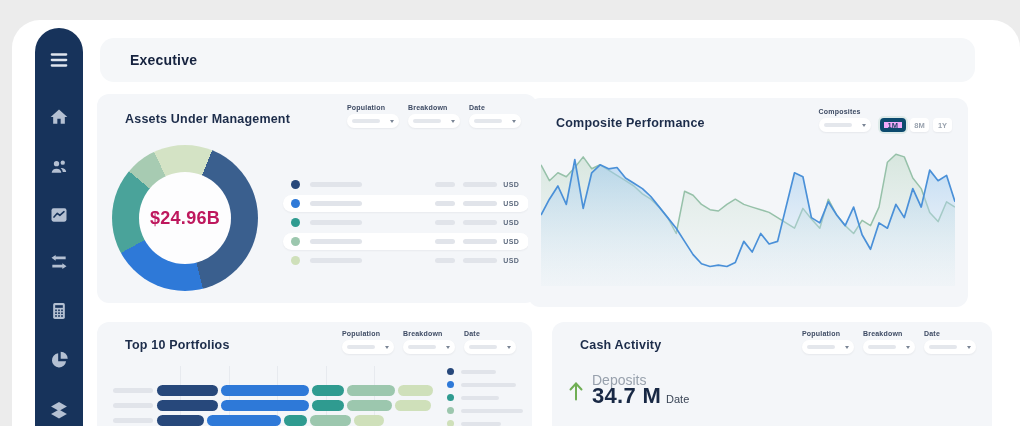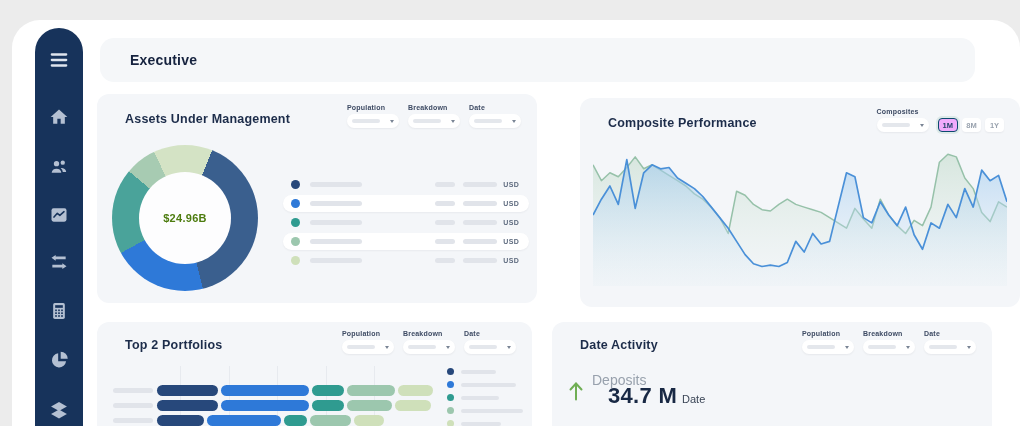--- a/index.html
+++ b/index.html
@@ -21,21 +21,21 @@
   .nav-item svg { width:20px; height:20px; display:block; }
   
   .header-bar {
     position:absolute; left:100px; top:38px; width:875px; height:44px;
     background:#f5f7f9; border-radius:14px; display:flex; align-items:center; z-index:2;text-align:center;
   }
   .header-title { margin-left:30px; font-size:14px; font-weight:700; color:#16233f; letter-spacing:.2px; }
   
   .card { position:absolute; background:#f4f6f9; border-radius:12px; z-index:2; }
   #card-aum { left:97px; top:94px; width:440px; height:209px; }
-  #card-composite { left:580px; top:98px; width:440px; height:209px; }
+  #card-composite { left:528px; top:98px; width:440px; height:209px; }
   #card-portfolios { left:97px; top:322px; width:435px; height:150px; overflow:hidden; }
   #card-cash { left:552px; top:322px; width:440px; height:150px; }
   .card-title { position:absolute; left:28px; top:18px; font-size:12.5px; font-weight:700; color:#1c2c4a; letter-spacing:.2px; }
   .card-title.sm-top { top:16px; }
   
   .dd-row { position:absolute; right:16px; top:10px; display:flex; gap:9px; align-items:flex-end; }
   .dd-row.sm-top { top:8px; }
   .dd { display:flex; flex-direction:column; gap:3px; }
   .dd-label { font-size:7px; font-weight:700; color:#3d4a63; letter-spacing:.2px; }
   .dd-box {
@@ -46,28 +46,28 @@
   .dd-skel { width:28px; height:3.5px; border-radius:2px; background:#e4e7ec; }
   .caret { width:0; height:0; border-left:2.5px solid transparent; border-right:2.5px solid transparent; border-top:3px solid #7a8595; }
   
   .range-group { display:flex; gap:4px; align-items:flex-end; }
   .range-btn {
     min-width:19px; height:14px; padding:0 4px; border:none; border-radius:4px;
     background:#ffffff; color:#9aa3af; font-size:7.5px; font-weight:700;
     font-family:"Liberation Sans",sans-serif; display:flex; align-items:center; justify-content:center;
     box-shadow:0 1px 2px rgba(16,24,40,.06); cursor:pointer;
   }
-  .range-btn.sel { background:#f0abfc; color:#24456b; border:1px solid #0c4a6e; box-shadow:0 0 0 2px rgba(143,192,174,.22); }
+  .range-btn.sel { background:#f0abfc; color:#24456b; border:4px solid #0c4a6e; box-shadow:0 0 0 2px rgba(143,192,174,.22); }
   
   .donut { position:absolute; left:15px; top:51px; width:146px; height:146px; border-radius:50%; }
   .donut-hole {
     position:absolute; left:27px; top:27px; width:92px; height:92px; border-radius:50%;
     background:#fdfdfe; display:flex; align-items:center; justify-content:center;
   }
-  .donut-total { font-size:11px; font-weight:700; color:#4d7c0f; letter-spacing:.3px; }
+  .donut-total { font-size:18px; font-weight:700; color:#be185d; letter-spacing:.3px; }
   
   .aum-legend { position:absolute; left:186px; top:82px; width:246px; display:flex; flex-direction:column; gap:2px; }
   .aum-row { display:flex; align-items:center; height:17px; border-radius:9px; padding:0 10px 0 8px; }
   .aum-row.hl { background:#ffffff; box-shadow:0 1px 2px rgba(16,24,40,.05); }
   .dot { width:9px; height:9px; border-radius:50%; flex:0 0 auto; }
   .skel { height:5px; border-radius:3px; background:#e1e4ea; }
   .skel.lbl { width:52px; margin-left:10px; }
   .skel.v1 { width:20px; }
   .skel.v2 { width:34px; margin-left:8px; }
   .spacer { flex:1; }
@@ -83,21 +83,21 @@
   .pf-row { display:flex; align-items:center; height:11px; }
   .pf-label-skel { width:40px; height:5px; border-radius:3px; background:#e1e4ea; margin-right:4px; flex:0 0 auto; }
   .pf-seg { height:11px; border-radius:6px; margin-right:3px; }
   .pf-legend { position:absolute; left:350px; top:46px; display:flex; flex-direction:column; gap:6px; }
   .pf-legend-item { display:flex; align-items:center; gap:7px; height:7px; }
   .pf-dot { width:7px; height:7px; border-radius:50%; }
   .pf-line { height:4px; border-radius:2px; background:#e1e4ea; }
   
   .cash-arrow { position:absolute; left:16px; top:60px; }
   .cash-label { position:absolute; left:40px; top:50px; font-size:14px; color:#98a1ad; }
-  .cash-value-row { position:absolute; left:56px; top:61px; display:flex; align-items:baseline; gap:5px;justify-content:space-between; }
+  .cash-value-row { position:absolute; left:40px; top:61px; display:flex; align-items:baseline; gap:5px;justify-content:space-between; }
   .cash-value { font-size:22px; font-weight:600; color:#182844; letter-spacing:.3px; }
   .cash-unit { font-size:11px; color:#3a4556; }
 </style>
 </head>
 <body>
 
 <div class="screen">
   <div class="surface"></div>
 
   <nav class="sidebar">
@@ -274,21 +274,21 @@
       <g>
           <path d="M0.0,20.8 L8.4,36.7 L16.9,28.8 L25.3,32.7 L33.8,23.5 L42.2,12.9 L50.7,24.8 L59.1,20.8 L67.6,26.1 L76.0,31.4 L84.5,36.7 L92.9,42.0 L101.4,49.9 L109.8,55.2 L118.3,63.1 L126.7,73.6 L135.2,89.5 L143.6,47.2 L152.1,51.2 L160.5,60.4 L169.0,65.7 L177.4,67.0 L185.9,60.4 L194.3,55.2 L202.8,60.4 L211.2,63.1 L219.7,65.7 L228.1,68.4 L236.6,73.6 L245.0,78.9 L253.5,84.2 L261.9,64.4 L270.4,75.0 L278.8,84.2 L287.3,55.2 L295.7,71.0 L304.2,81.6 L312.6,89.5 L321.1,76.3 L329.5,81.6 L338.0,63.1 L346.4,18.2 L354.9,10.3 L363.3,12.9 L371.8,34.0 L380.2,44.6 L388.7,68.4 L397.1,77.6 L405.6,57.8 L414.0,63.1 L414,142 L0,142 Z" fill="url(#gGreen)"></path>
           <path d="M0.0,20.8 L8.4,36.7 L16.9,28.8 L25.3,32.7 L33.8,23.5 L42.2,12.9 L50.7,24.8 L59.1,20.8 L67.6,26.1 L76.0,31.4 L84.5,36.7 L92.9,42.0 L101.4,49.9 L109.8,55.2 L118.3,63.1 L126.7,73.6 L135.2,89.5 L143.6,47.2 L152.1,51.2 L160.5,60.4 L169.0,65.7 L177.4,67.0 L185.9,60.4 L194.3,55.2 L202.8,60.4 L211.2,63.1 L219.7,65.7 L228.1,68.4 L236.6,73.6 L245.0,78.9 L253.5,84.2 L261.9,64.4 L270.4,75.0 L278.8,84.2 L287.3,55.2 L295.7,71.0 L304.2,81.6 L312.6,89.5 L321.1,76.3 L329.5,81.6 L338.0,63.1 L346.4,18.2 L354.9,10.3 L363.3,12.9 L371.8,34.0 L380.2,44.6 L388.7,68.4 L397.1,77.6 L405.6,57.8 L414.0,63.1" fill="none" stroke="#96c1a9" stroke-width="1.5" stroke-linejoin="round"></path>
           <path d="M0.0,71.0 L8.4,55.2 L16.9,42.0 L25.3,60.4 L33.8,15.6 L42.2,64.4 L50.7,28.8 L59.1,20.8 L67.6,24.8 L76.0,23.5 L84.5,34.0 L92.9,39.3 L101.4,44.6 L109.8,52.5 L118.3,63.1 L126.7,73.6 L135.2,84.2 L143.6,97.4 L152.1,110.6 L160.5,119.8 L169.0,122.5 L177.4,121.2 L185.9,122.5 L194.3,118.5 L202.8,97.4 L211.2,108.0 L219.7,89.5 L228.1,100.0 L236.6,97.4 L245.0,63.1 L253.5,28.8 L261.9,32.7 L270.4,73.6 L278.8,78.9 L287.3,57.8 L295.7,71.0 L304.2,81.6 L312.6,63.1 L321.1,90.8 L329.5,105.3 L338.0,78.9 L346.4,84.2 L354.9,60.4 L363.3,73.6 L371.8,44.6 L380.2,63.1 L388.7,26.1 L397.1,36.7 L405.6,31.4 L414.0,57.8 L414,142 L0,142 Z" fill="url(#gBlue)"></path>
           <path d="M0.0,71.0 L8.4,55.2 L16.9,42.0 L25.3,60.4 L33.8,15.6 L42.2,64.4 L50.7,28.8 L59.1,20.8 L67.6,24.8 L76.0,23.5 L84.5,34.0 L92.9,39.3 L101.4,44.6 L109.8,52.5 L118.3,63.1 L126.7,73.6 L135.2,84.2 L143.6,97.4 L152.1,110.6 L160.5,119.8 L169.0,122.5 L177.4,121.2 L185.9,122.5 L194.3,118.5 L202.8,97.4 L211.2,108.0 L219.7,89.5 L228.1,100.0 L236.6,97.4 L245.0,63.1 L253.5,28.8 L261.9,32.7 L270.4,73.6 L278.8,78.9 L287.3,57.8 L295.7,71.0 L304.2,81.6 L312.6,63.1 L321.1,90.8 L329.5,105.3 L338.0,78.9 L346.4,84.2 L354.9,60.4 L363.3,73.6 L371.8,44.6 L380.2,63.1 L388.7,26.1 L397.1,36.7 L405.6,31.4 L414.0,57.8" fill="none" stroke="#4a90d8" stroke-width="1.7" stroke-linejoin="round"></path>
         </g>
     </svg>
   </section>
 
   <section class="card" id="card-portfolios">
-    <h2 class="card-title sm-top">Top 2 Portfolios</h2>
+    <h2 class="card-title sm-top">Top 10 Portfolios</h2>
     <div class="dd-row sm-top">
         <div class="dd">
           <div class="dd-label">Population</div>
           <div class="dd-box">
             <span class="dd-skel"></span>
             <span class="caret"></span>
           </div>
         </div>
         <div class="dd">
           <div class="dd-label">Breakdown</div>
@@ -350,21 +350,21 @@
           <span class="pf-line" style="width: 62px;"></span>
         </div>
         <div class="pf-legend-item">
           <span class="pf-dot" style="background: rgb(207, 224, 186);"></span>
           <span class="pf-line" style="width: 40px;"></span>
         </div>
       </div>
   </section>
 
   <section class="card" id="card-cash">
-    <h2 class="card-title sm-top">Date Activity</h2>
+    <h2 class="card-title sm-top">Cash Activity</h2>
     <div class="dd-row sm-top">
         <div class="dd">
           <div class="dd-label">Population</div>
           <div class="dd-box">
             <span class="dd-skel"></span>
             <span class="caret"></span>
           </div>
         </div>
         <div class="dd">
           <div class="dd-label">Breakdown</div>

